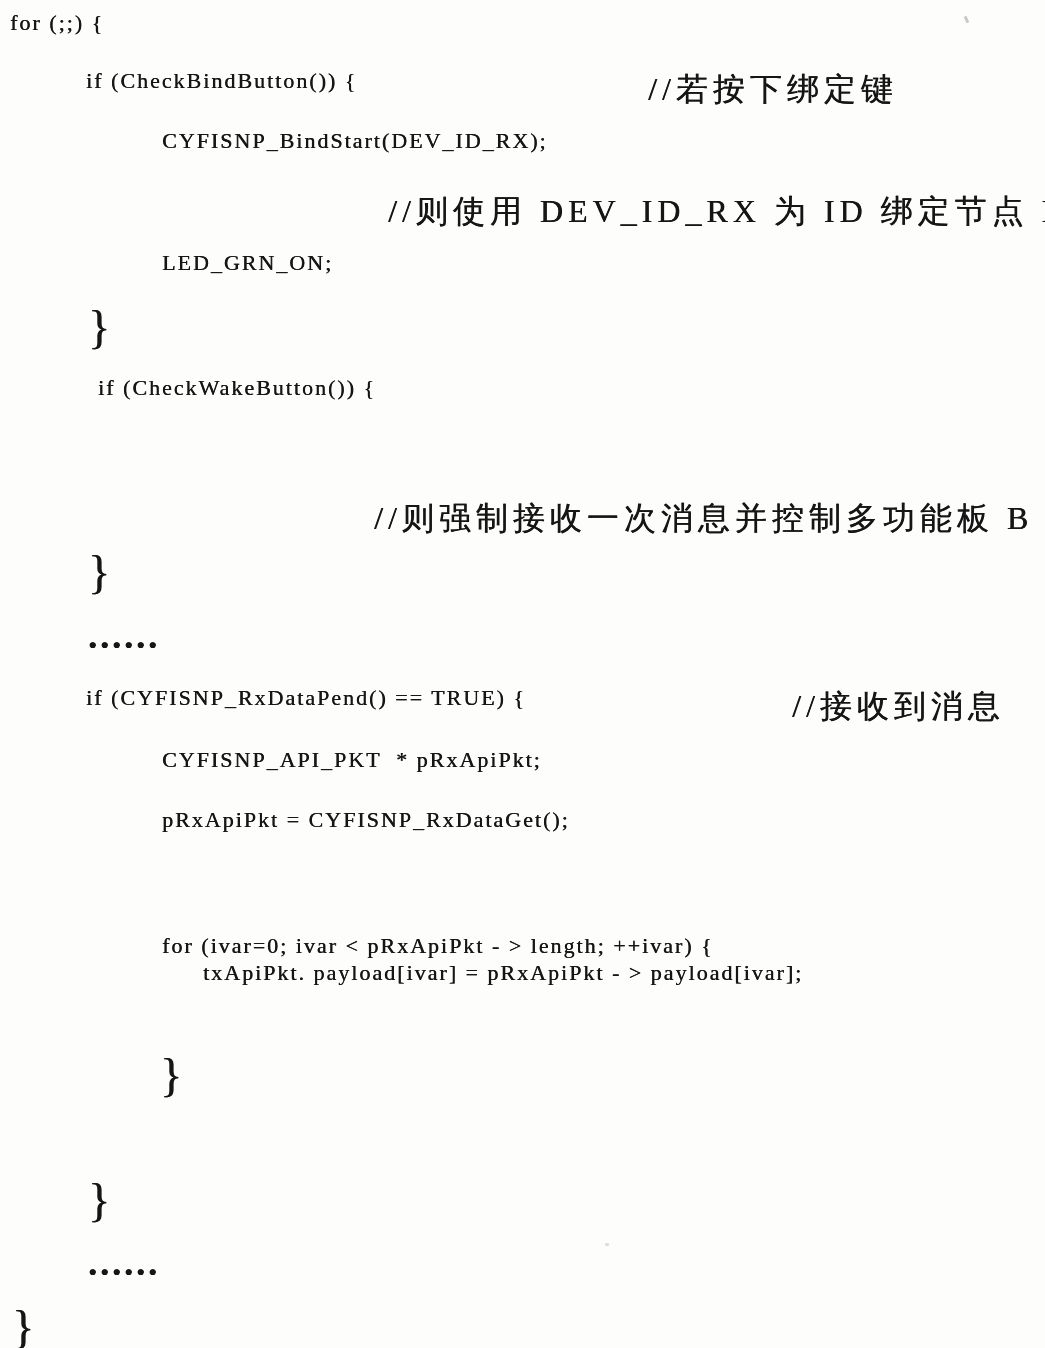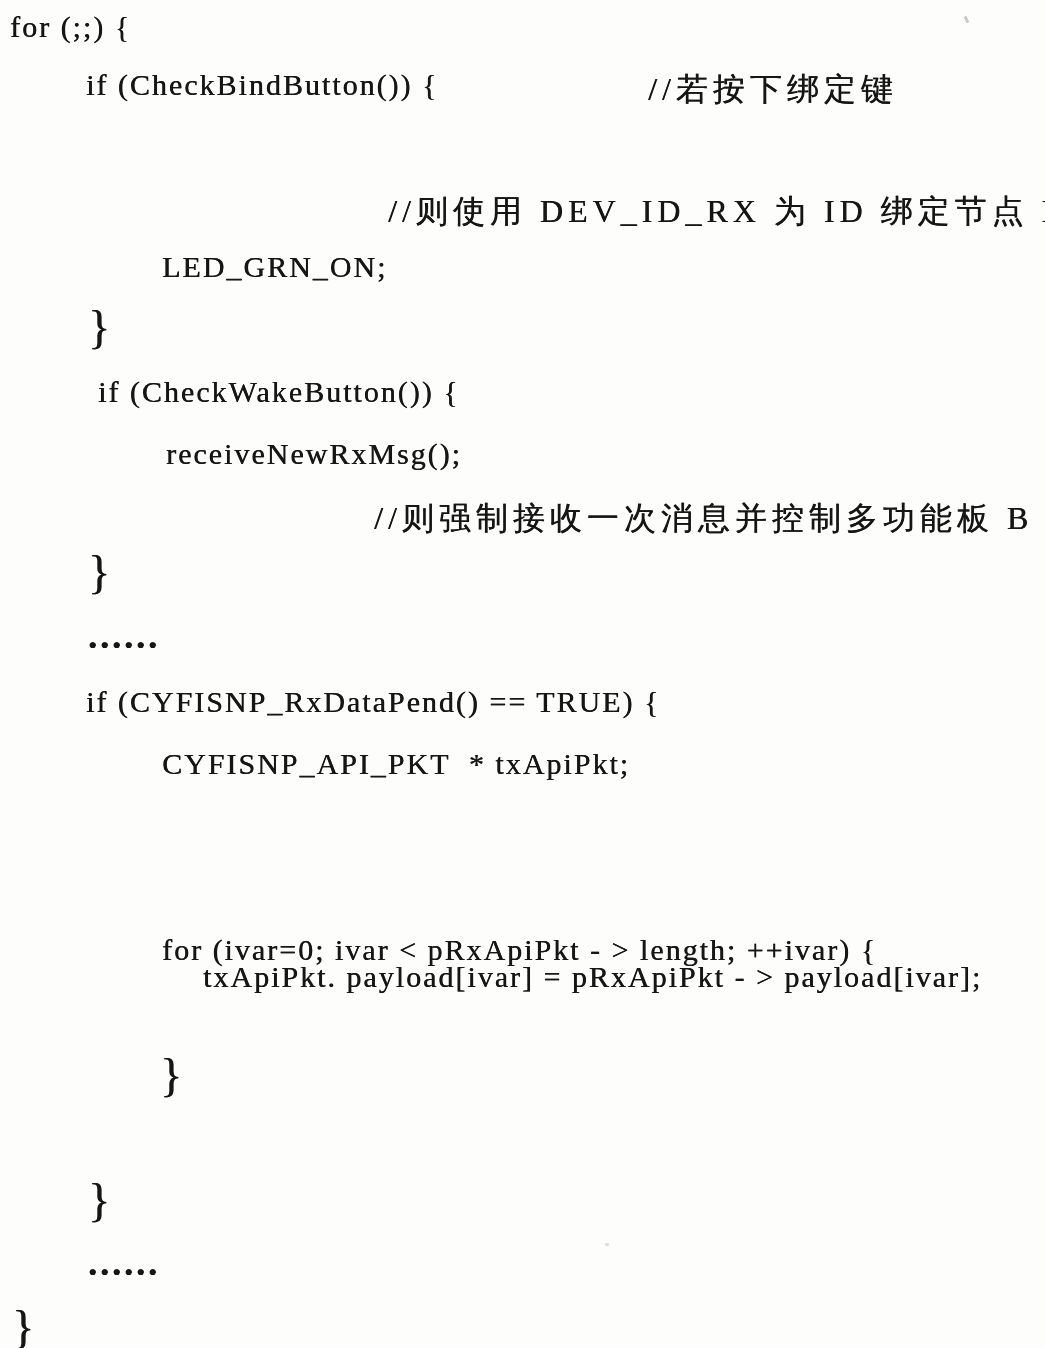--- a/index.html
+++ b/index.html
@@ -18,21 +18,21 @@
   }
   .line {
     position: absolute;
     left: 0;
     width: 100%;
     height: 58px;
   }
   .seg {
     position: absolute;
     top: 8px;
-    font-size: 30px;
+    font-size: 22px;
     letter-spacing: 2px;
     white-space: pre;
     text-shadow: 0.4px 0 0 currentColor; 
   }
   .comment {
     font-size: 32px;
     letter-spacing: 5px;
   }
   .brace {
     font-size: 46px;
@@ -58,61 +58,65 @@
 
   <div class="line" style="top:2px">
     <span class="seg" style="left:10px">for (;;) {</span>
   </div>
 
   <div class="line" style="top:60px">
     <span class="seg comment" style="left:648px">//若按下绑定键</span>
     <span class="seg" style="left:86px">if (CheckBindButton()) {</span>
   </div>
 
+  <div class="line" style="top:120px">
+    <span class="seg" style="left:162px">CYFISNP_BindStart(DEV_ID_RX);</span>
+  </div>
 
   <div class="line" style="top:182px">
     <span class="seg comment" style="left:388px">//则使用 DEV_ID_RX 为 ID 绑定节点 B</span>
   </div>
 
   <div class="line" style="top:242px">
     <span class="seg" style="left:162px">LED_GRN_ON;</span>
   </div>
 
   <div class="line" style="top:305px">
     <span class="seg brace" style="left:88px">}</span>
   </div>
 
   <div class="line" style="top:367px">
     <span class="seg" style="left:98px">if (CheckWakeButton()) {</span>
   </div>
 
-  <div class="line" style="top:429px">
-    <span class="seg" style="left:166px">receiveNewRxMsg();</span>
-  </div>
 
   <div class="line" style="top:489px">
     <span class="seg comment" style="left:374px">//则强制接收一次消息并控制多功能板 B</span>
   </div>
 
   <div class="line" style="top:550px">
     <span class="seg brace" style="left:88px">}</span>
   </div>
 
   <div class="line" style="top:615px">
     <span class="seg dots" style="left:88px">......</span>
   </div>
 
   <div class="line" style="top:677px">
     <span class="seg" style="left:86px">if (CYFISNP_RxDataPend() == TRUE) {</span>
+    <span class="seg comment" style="left:792px">//接收到消息</span>
   </div>
 
   <div class="line" style="top:739px">
-    <span class="seg" style="left:162px">CYFISNP_API_PKT  * txApiPkt;</span>
+    <span class="seg" style="left:162px">CYFISNP_API_PKT  * pRxApiPkt;</span>
   </div>
 
+  <div class="line" style="top:799px">
+    <span class="seg" style="left:162px">pRxApiPkt = CYFISNP_RxDataGet();</span>
+  </div>
 
 
   <div class="line" style="top:925px">
     <span class="seg" style="left:162px">for (ivar=0; ivar &lt; pRxApiPkt - &gt; length; ++ivar) {</span>
   </div>
 
   <div class="line" style="top:952px">
     <span class="seg" style="left:203px">txApiPkt. payload[ivar] = pRxApiPkt - &gt; payload[ivar];</span>
   </div>
 

